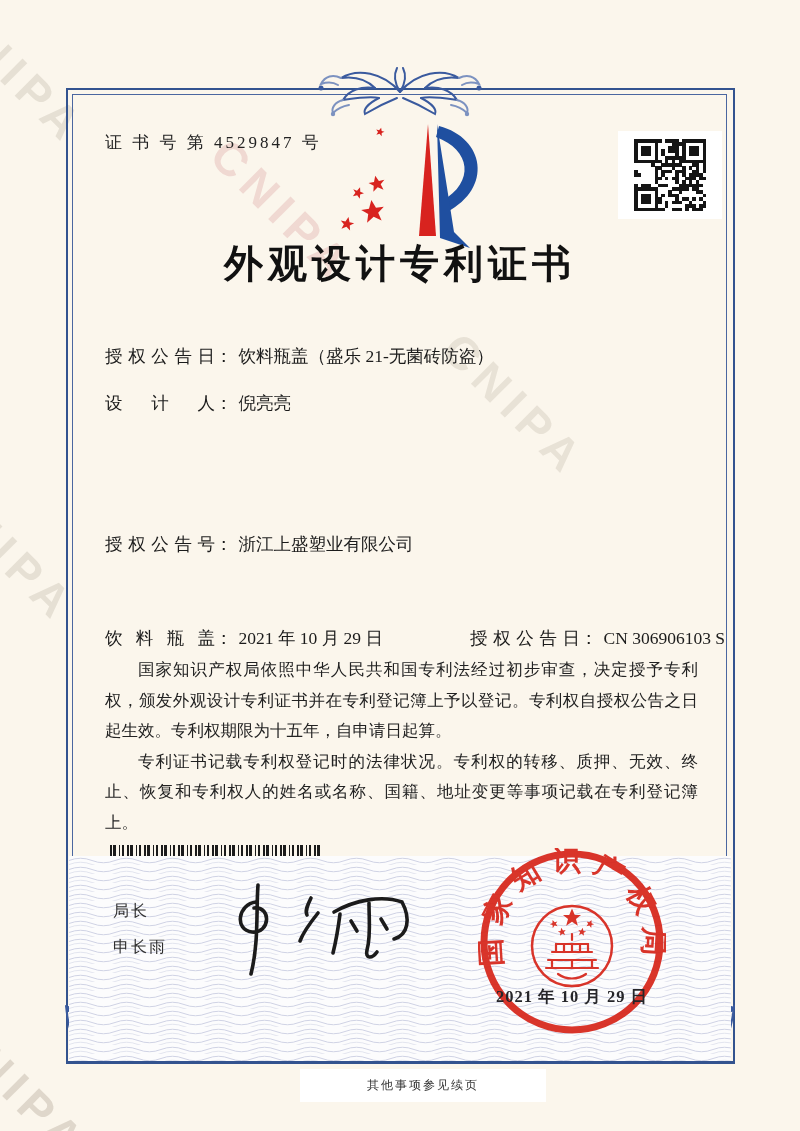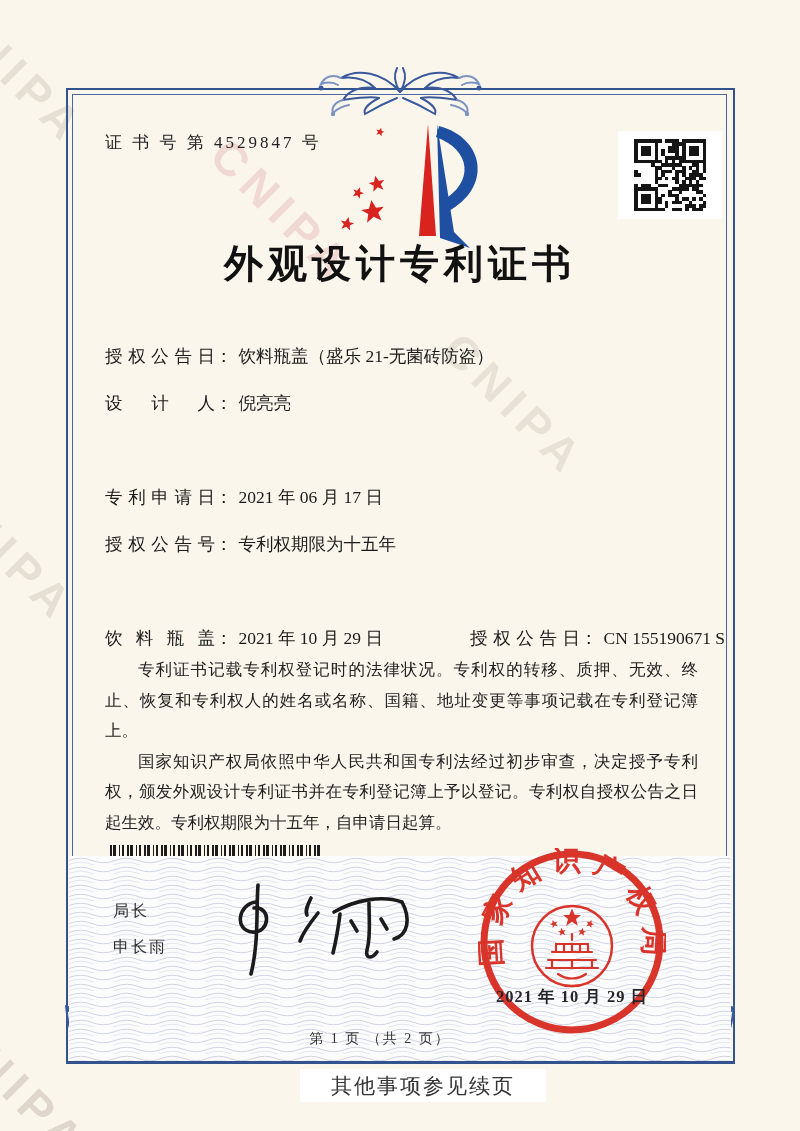--- a/index.html
+++ b/index.html
@@ -64,21 +64,21 @@
   .sig-name{left:113px;top:937px;}
   .sig-svg{position:absolute;left:222px;top:878px;width:205px;height:102px;}
   
   .seal{position:absolute;left:478px;top:848px;width:188px;height:188px;opacity:0.93;}
   .seal-date{position:absolute;left:488px;top:986px;width:168px;text-align:center;
     font-size:16.5px;font-weight:bold;color:#26262a;letter-spacing:1px;z-index:5;}
   
   .page-info{position:absolute;left:0;top:1030px;width:760px;text-align:center;font-size:14px;color:#333;letter-spacing:2px;}
   .cont-box{position:absolute;left:300px;top:1069px;width:246px;height:33px;background:#ffffff;
     display:flex;align-items:center;justify-content:center;}
-  .cont-box span{font-size:21px;color:#333;letter-spacing:2px;}
+  .cont-box span{font-size:12px;color:#333;letter-spacing:2px;}
 </style>
 </head>
 <body>
 
 <div class="page">
 
   <div class="wm wm-a">CNIPA</div>
   <div class="wm wm-b">CNIPA</div>
   <div class="wm wm-c">CNIPA</div>
   <div class="wm wm-d">CNIPA</div>
@@ -382,36 +382,33 @@
   </div>
 
   <div class="title">外观设计专利证书</div>
 
   <div class="frow r1">
     <span class="flabel">授权公告日</span><span class="fcolon">：</span><span>饮料瓶盖（盛乐 21-无菌砖防盗）</span>
   </div>
   <div class="frow r2">
     <span class="flabel">设计人</span><span class="fcolon">：</span><span>倪亮亮</span>
   </div>
-  <div class="frow r4">
-    <span class="flabel">专利申请日</span><span class="fcolon">：</span><span>2021 年 06 月 17 日</span>
-  </div>
   <div class="frow r5">
-    <span class="flabel">授权公告号</span><span class="fcolon">：</span><span>专利权期限为十五年</span>
+    <span class="flabel">授权公告号</span><span class="fcolon">：</span><span>浙江上盛塑业有限公司</span>
   </div>
   <div class="frow r7">
     <span class="flabel">饮料瓶盖</span><span class="fcolon">：</span><span>2021 年 10 月 29 日</span>
     <span class="grant-no">
-      <span class="flabel">授权公告日</span><span class="fcolon">：</span><span>CN 155190671 S</span>
+      <span class="flabel">授权公告日</span><span class="fcolon">：</span><span>CN 306906103 S</span>
     </span>
   </div>
 
   <div class="paras">
+    <p>国家知识产权局依照中华人民共和国专利法经过初步审查，决定授予专利权，颁发外观设计专利证书并在专利登记簿上予以登记。专利权自授权公告之日起生效。专利权期限为十五年，自申请日起算。</p>
     <p>专利证书记载专利权登记时的法律状况。专利权的转移、质押、无效、终止、恢复和专利权人的姓名或名称、国籍、地址变更等事项记载在专利登记簿上。</p>
-    <p>国家知识产权局依照中华人民共和国专利法经过初步审查，决定授予专利权，颁发外观设计专利证书并在专利登记簿上予以登记。专利权自授权公告之日起生效。专利权期限为十五年，自申请日起算。</p>
   </div>
 
   <div class="barcode"></div>
 
   <svg class="band" viewBox="0 0 662 205" preserveAspectRatio="none">
     <defs>
       <pattern id="waves" width="46" height="9" patternUnits="userSpaceOnUse">
         <path d="M0,4.5 Q11.5,0 23,4.5 T46,4.5" fill="none" stroke="#cfd2e4" stroke-width="1"></path>
         <path d="M0,8.5 Q11.5,4 23,8.5 T46,8.5" fill="none" stroke="#dcdeeb" stroke-width="0.8"></path>
       </pattern>
@@ -458,18 +455,17 @@
         <path d="M68,120 L120,120"></path>
         <path d="M80,126 C88,132 100,132 108,126"></path>
       </g>
     </g>
     <text font-size="28" font-weight="bold" fill="#d7261b" letter-spacing="11" font-family="Liberation Serif, DejaVu Serif, serif">
       <textPath href="#sealArc" startOffset="50%" text-anchor="middle">国家知识产权局</textPath>
     </text>
   </svg>
   <div class="seal-date">2021 年 10 月 29 日</div>
 
-  <div class="page-info">第 1 页 （共 2 页）</div>
   <div class="cont-box">
     <span>其他事项参见续页</span>
   </div>
 
 </div>
 
 </body></html>

